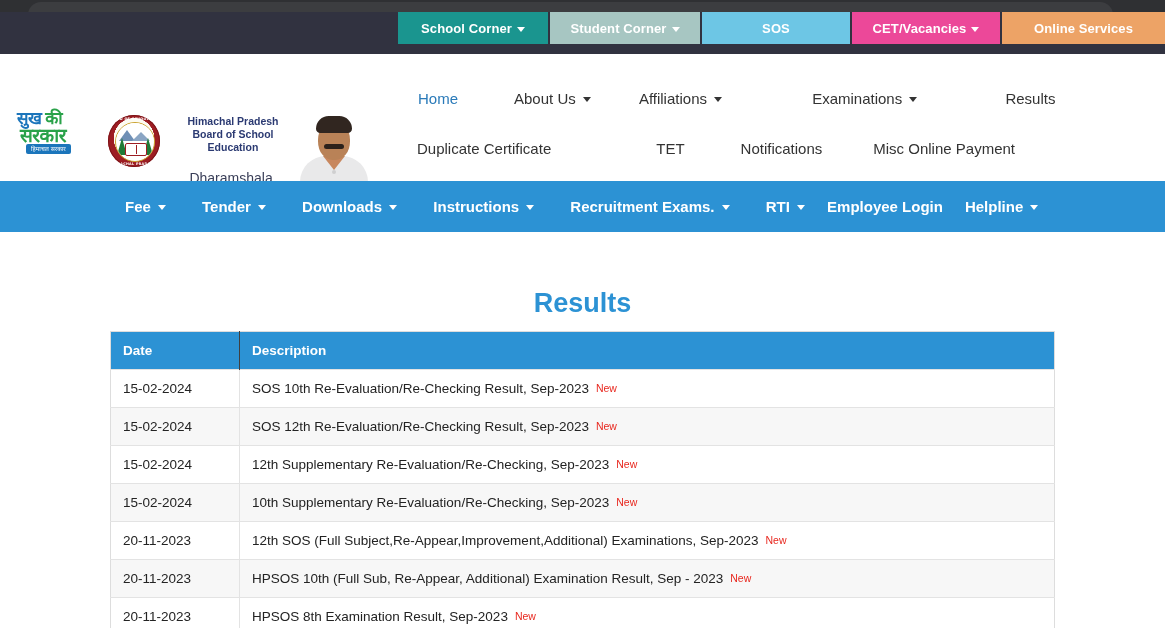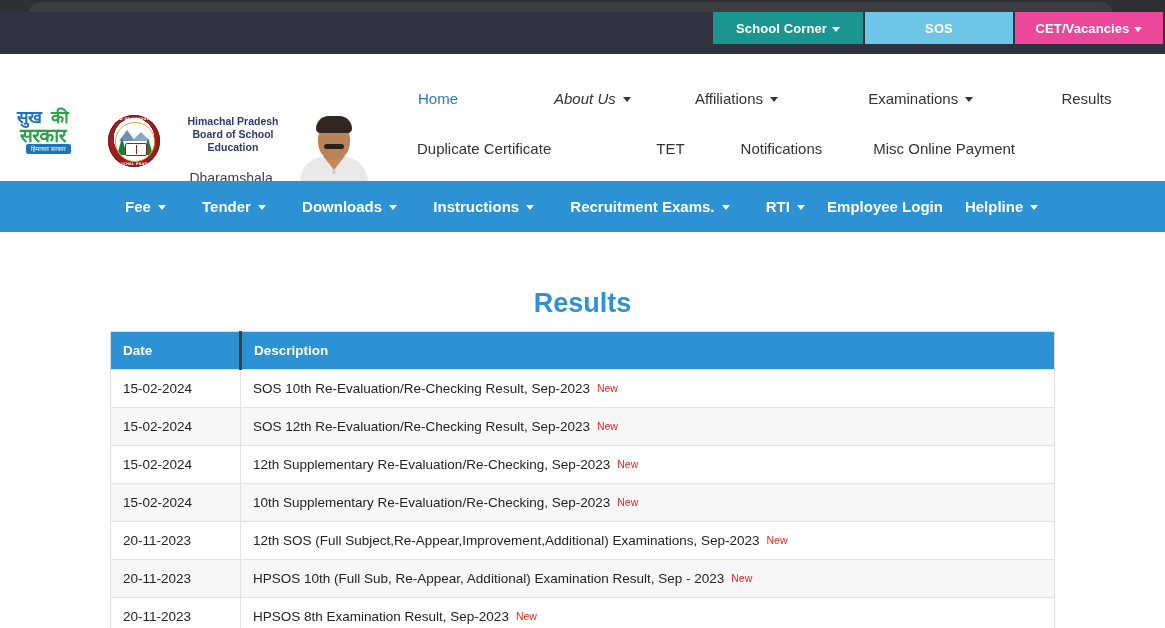--- a/index.html
+++ b/index.html
@@ -92,21 +92,21 @@
   }
   
   .sukh-logo {
     position: absolute;
     left: 14px; top: 56px;
     width: 88px; height: 46px;
   }
   .sukh-l1 {
     position: absolute; top: 0; left: 3px;
     font-size: 17px; font-weight: bold; line-height: 18px;
-    font-family: Liberation Mono, monospace;
+    font-family: Liberation Serif, serif;
     color: #1b75bb;
     letter-spacing: -.5px;
   }
   .sukh-l1 .g { color: #2aa24a; }
   .sukh-l2 {
     position: absolute; top: 15px; left: 6px;
     font-size: 19px; font-weight: bold; line-height: 20px;
     font-family: "DejaVu Sans", sans-serif;
     color: #2aa24a;
     letter-spacing: -.5px;
@@ -297,22 +297,22 @@
   .menu-link .caret {
     display: inline-block;
     width: 0; height: 0;
     border-left: 4px solid transparent;
     border-right: 4px solid transparent;
     border-top: 5px solid #333;
     margin-left: 3px;
     position: relative; top: -2px;
   }
   .r1 .m0 { margin-left: 18px; }
-  .r1 .m1 { margin-left: 96px; font-style: italic; }
-  .r1 .m2 { margin-left: 64px; }
+  .r1 .m1 { margin-left: 56px; }
+  .r1 .m2 { margin-left: 48px; }
   .r1 .m3 { margin-left: 90px; }
   .r1 .m4 { margin-left: 88px; }
   .r2 .m0 { margin-left: 17px; }
   .r2 .m1 { margin-left: 105px; }
   .r2 .m2 { margin-left: 56px; }
   .r2 .m3 { margin-left: 51px; }
 
   
   .bluebar {
     position: absolute;
@@ -367,21 +367,21 @@
     border: 1px solid #dddddd;
     table-layout: fixed;
   }
   .results-table th {
     background: #2c92d4;
     color: #ffffff;
     font-size: 13.5px;
     font-weight: bold;
     text-align: left;
     padding: 11px 12px;
-    border-right: 3px solid #404040;
+    border-right: 1px solid #404040;
     font-family: "Liberation Sans", sans-serif;
   }
   .results-table th:last-child { border-right: none; }
   .results-table td {
     font-size: 13.5px;
     color: #232323;
     padding: 11px 12px;
     border-top: 1px solid #e3e3e3;
     border-right: 1px solid #e3e3e3;
     font-family: "Liberation Sans", sans-serif;
@@ -406,26 +406,33 @@
 
 <div class="browser-sliver">
   <div class="browser-urlbar"></div>
 </div>
 
 <div class="topbar">
   <div class="top-tab tt-school">
     <span>School Corner</span>
     <span class="caret"></span>
   </div>
+  <div class="top-tab tt-student">
+    <span>Student Corner</span>
+    <span class="caret"></span>
+  </div>
   <div class="top-tab tt-sos">
     <span>SOS</span>
   </div>
   <div class="top-tab tt-cet">
     <span>CET/Vacancies</span>
     <span class="caret"></span>
+  </div>
+  <div class="top-tab tt-online">
+    <span>Online Services</span>
   </div>
 </div>
 
 <div class="header">
 
   <div class="brand">
 
     <div class="sukh-logo">
       <div class="sukh-l1">
         <span>सुख</span>

